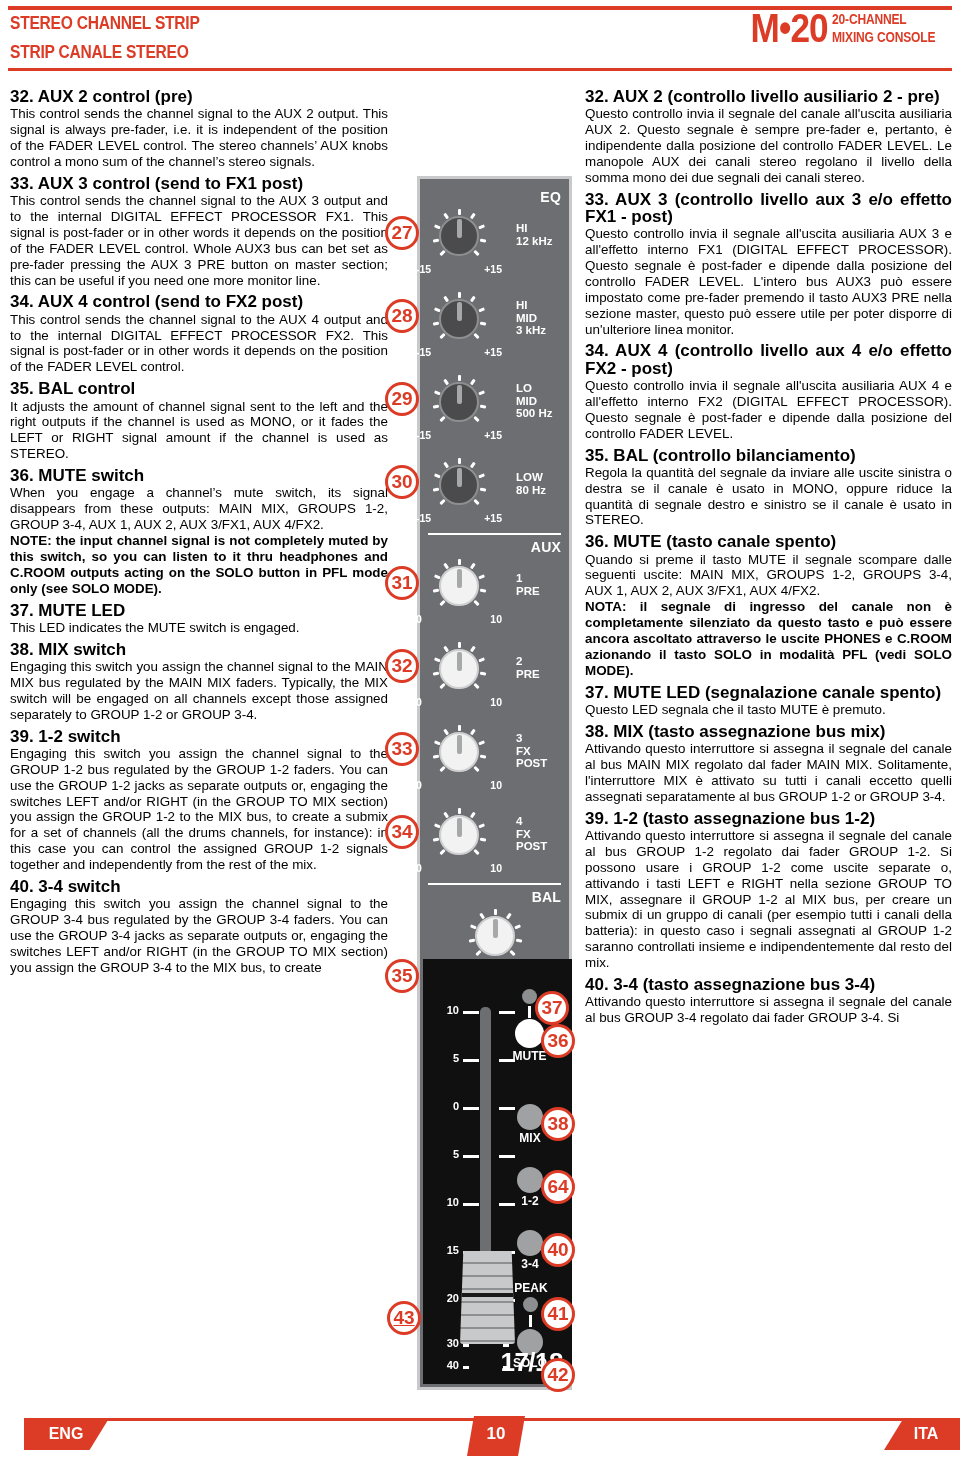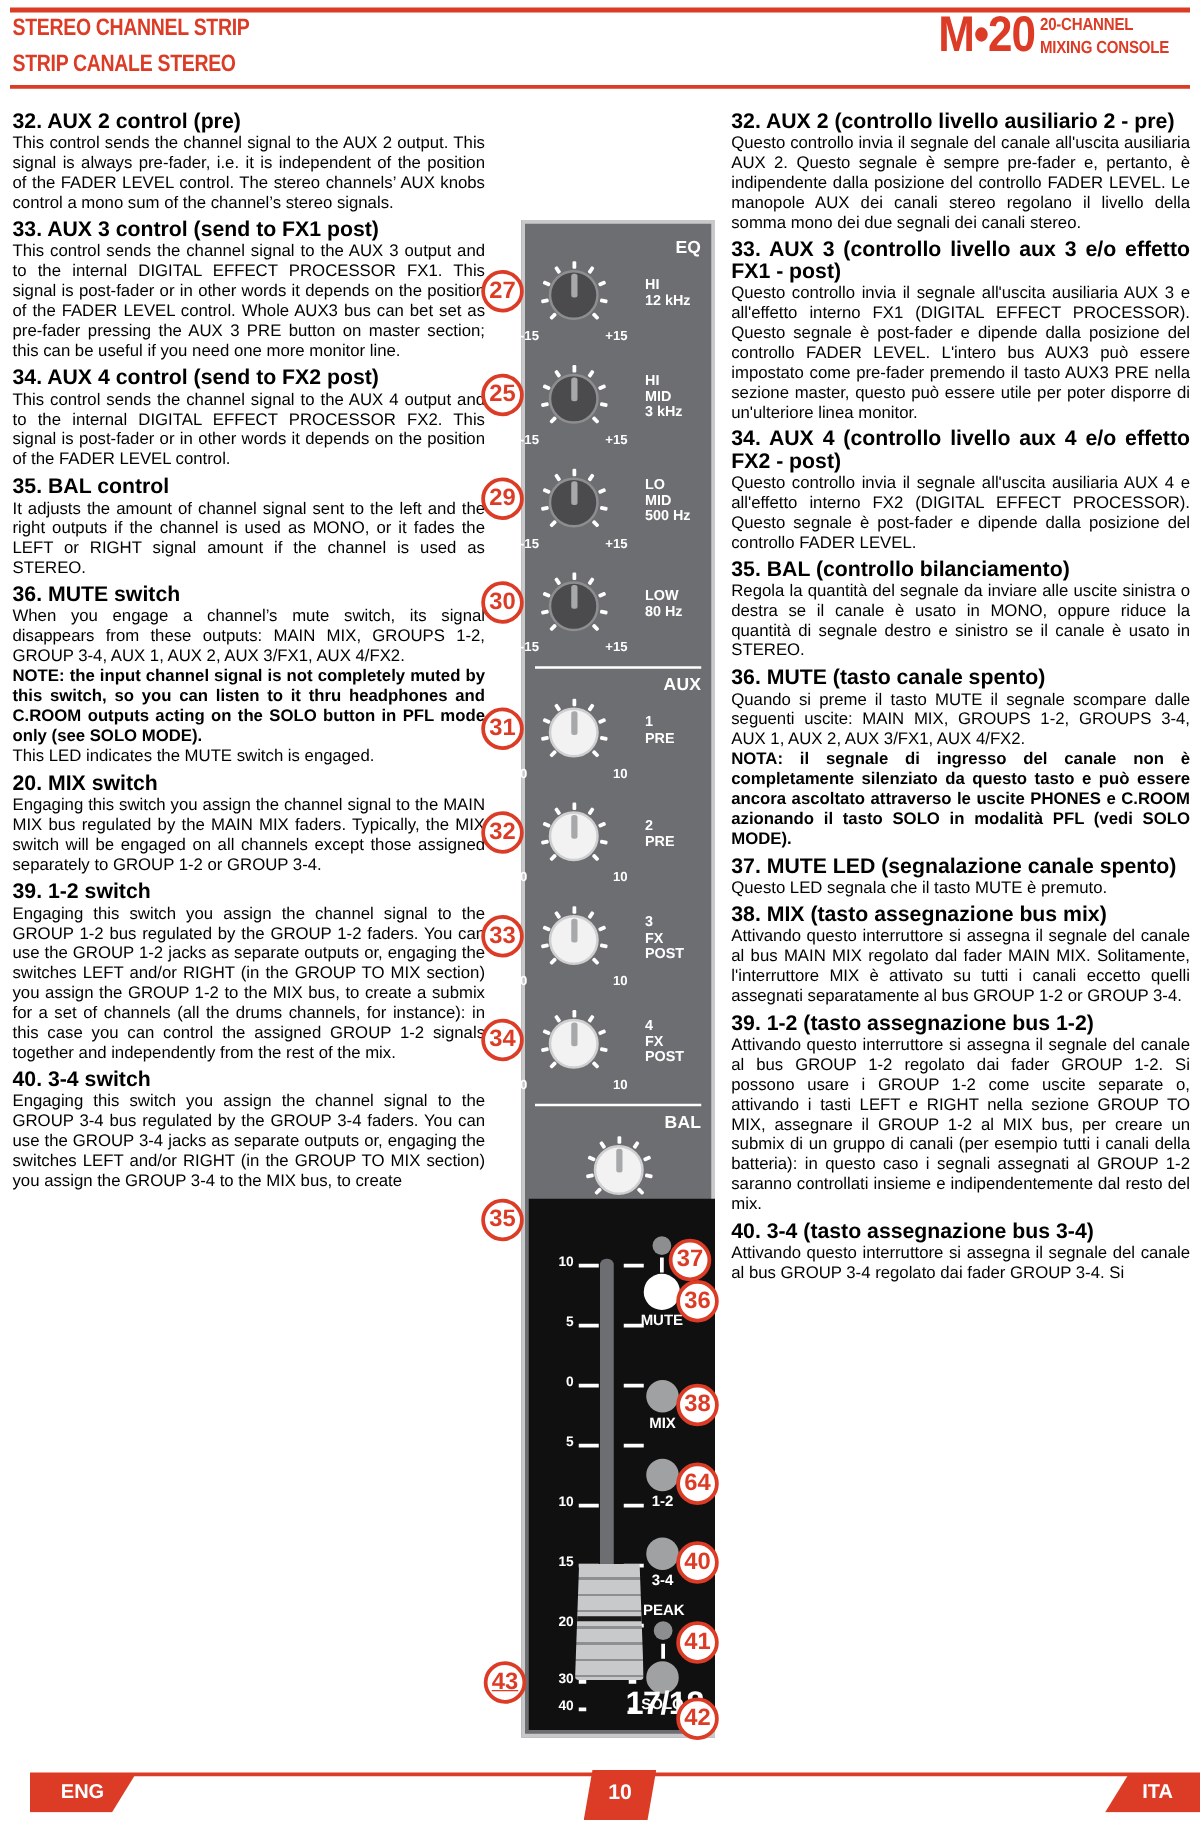--- a/index.html
+++ b/index.html
@@ -132,22 +132,23 @@
       <p>This control sends the channel signal to the AUX 2 output. This signal is always pre-fader, i.e. it is independent of the position of the FADER LEVEL control. The stereo channels’ AUX knobs control a mono sum of the channel’s stereo signals.</p>
       <h3 class="section-head">33. AUX 3 control (send to FX1 post)</h3>
       <p>This control sends the channel signal to the AUX 3 output and to the internal DIGITAL EFFECT PROCESSOR FX1. This signal is post-fader or in other words it depends on the position of the FADER LEVEL control. Whole AUX3 bus can bet set as pre-fader pressing the AUX 3 PRE button on master section; this can be useful if you need one more monitor line.</p>
       <h3 class="section-head">34. AUX 4 control (send to FX2 post)</h3>
       <p>This control sends the channel signal to the AUX 4 output and to the internal DIGITAL EFFECT PROCESSOR FX2. This signal is post-fader or in other words it depends on the position of the FADER LEVEL control.</p>
       <h3 class="section-head">35. BAL control</h3>
       <p>It adjusts the amount of channel signal sent to the left and the right outputs if the channel is used as MONO, or it fades the LEFT or RIGHT signal amount if the channel is used as STEREO.</p>
       <h3 class="section-head">36. MUTE switch</h3>
       <p>When you engage a channel’s mute switch, its signal disappears from these outputs: MAIN MIX, GROUPS 1-2, GROUP 3-4, AUX 1, AUX 2, AUX 3/FX1, AUX 4/FX2.</p>
       <p class="b">NOTE: the input channel signal is not completely muted by this switch, so you can listen to it thru headphones and C.ROOM outputs acting on the SOLO button in PFL mode only (see SOLO MODE).</p>
+      <h3 class="section-head">37. MUTE LED</h3>
       <p>This LED indicates the MUTE switch is engaged.</p>
-      <h3 class="section-head">20. MIX switch</h3>
+      <h3 class="section-head">38. MIX switch</h3>
       <p>Engaging this switch you assign the channel signal to the MAIN MIX bus regulated by the MAIN MIX faders. Typically, the MIX switch will be engaged on all channels except those assigned separately to GROUP 1-2 or GROUP 3-4.</p>
       <h3 class="section-head">39. 1-2 switch</h3>
       <p>Engaging this switch you assign the channel signal to the GROUP 1-2 bus regulated by the GROUP 1-2 faders. You can use the GROUP 1-2 jacks as separate outputs or, engaging the switches LEFT and/or RIGHT (in the GROUP TO MIX section) you assign the GROUP 1-2 to the MIX bus, to create a submix for a set of channels (all the drums channels, for instance): in this case you can control the assigned GROUP 1-2 signals together and independently from the rest of the mix.</p>
       <h3 class="section-head">40. 3-4 switch</h3>
       <p>Engaging this switch you assign the channel signal to the GROUP 3-4 bus regulated by the GROUP 3-4 faders. You can use the GROUP 3-4 jacks as separate outputs or, engaging the switches LEFT and/or RIGHT (in the GROUP TO MIX section) you assign the GROUP 3-4 to the MIX bus, to create</p>
     </div>
 
   <div class="col ita" id="col-ita">
       <h3 class="section-head first">32. AUX 2 (controllo livello ausiliario 2 - pre)</h3>
       <p>Questo controllo invia il segnale del canale all'uscita ausiliaria AUX 2. Questo segnale è sempre pre-fader e, pertanto, è indipendente dalla posizione del controllo FADER LEVEL. Le manopole AUX dei canali stereo regolano il livello della somma mono dei due segnali dei canali stereo.</p>
@@ -583,29 +584,29 @@
             <div class="led-stick" style="left: 106px; top: 356px; height: 12px;"></div>
             <div class="btn-round" style="left: 94px; top: 370px; width: 26px; height: 26px; background: rgb(160, 161, 163);"></div>
             <div class="btn-lbl" style="left: 81px; top: 397px; width: 52px;">SOLO</div>
           </div>
         <div class="chnum">17/18</div>
       </div>
     </div>
   </div>
   <div id="callouts">
       <div class="callout" style="left: 385px; top: 216px;">27</div>
-      <div class="callout" style="left: 385px; top: 299px;">25</div>
+      <div class="callout" style="left: 385px; top: 299px;">28</div>
       <div class="callout" style="left: 385px; top: 382px;">29</div>
       <div class="callout" style="left: 385px; top: 465px;">30</div>
       <div class="callout" style="left: 385px; top: 566px;">31</div>
       <div class="callout" style="left: 385px; top: 649px;">32</div>
       <div class="callout" style="left: 385px; top: 732px;">33</div>
       <div class="callout" style="left: 385px; top: 815px;">34</div>
       <div class="callout" style="left: 385px; top: 959px;">35</div>
-      <div class="callout" style="left: 387px; top: 1329px; text-decoration: underline;">43</div>
+      <div class="callout" style="left: 387px; top: 1301px; text-decoration: underline;">43</div>
       <div class="callout" style="left: 535px; top: 991px;">37</div>
       <div class="callout" style="left: 541px; top: 1024px;">36</div>
       <div class="callout" style="left: 541px; top: 1107px;">38</div>
       <div class="callout" style="left: 541px; top: 1170px;">64</div>
       <div class="callout" style="left: 541px; top: 1233px;">40</div>
       <div class="callout" style="left: 541px; top: 1297px;">41</div>
       <div class="callout" style="left: 541px; top: 1332px; margin-top: 26px;">42</div>
     </div>
 
   <div class="ftr">

